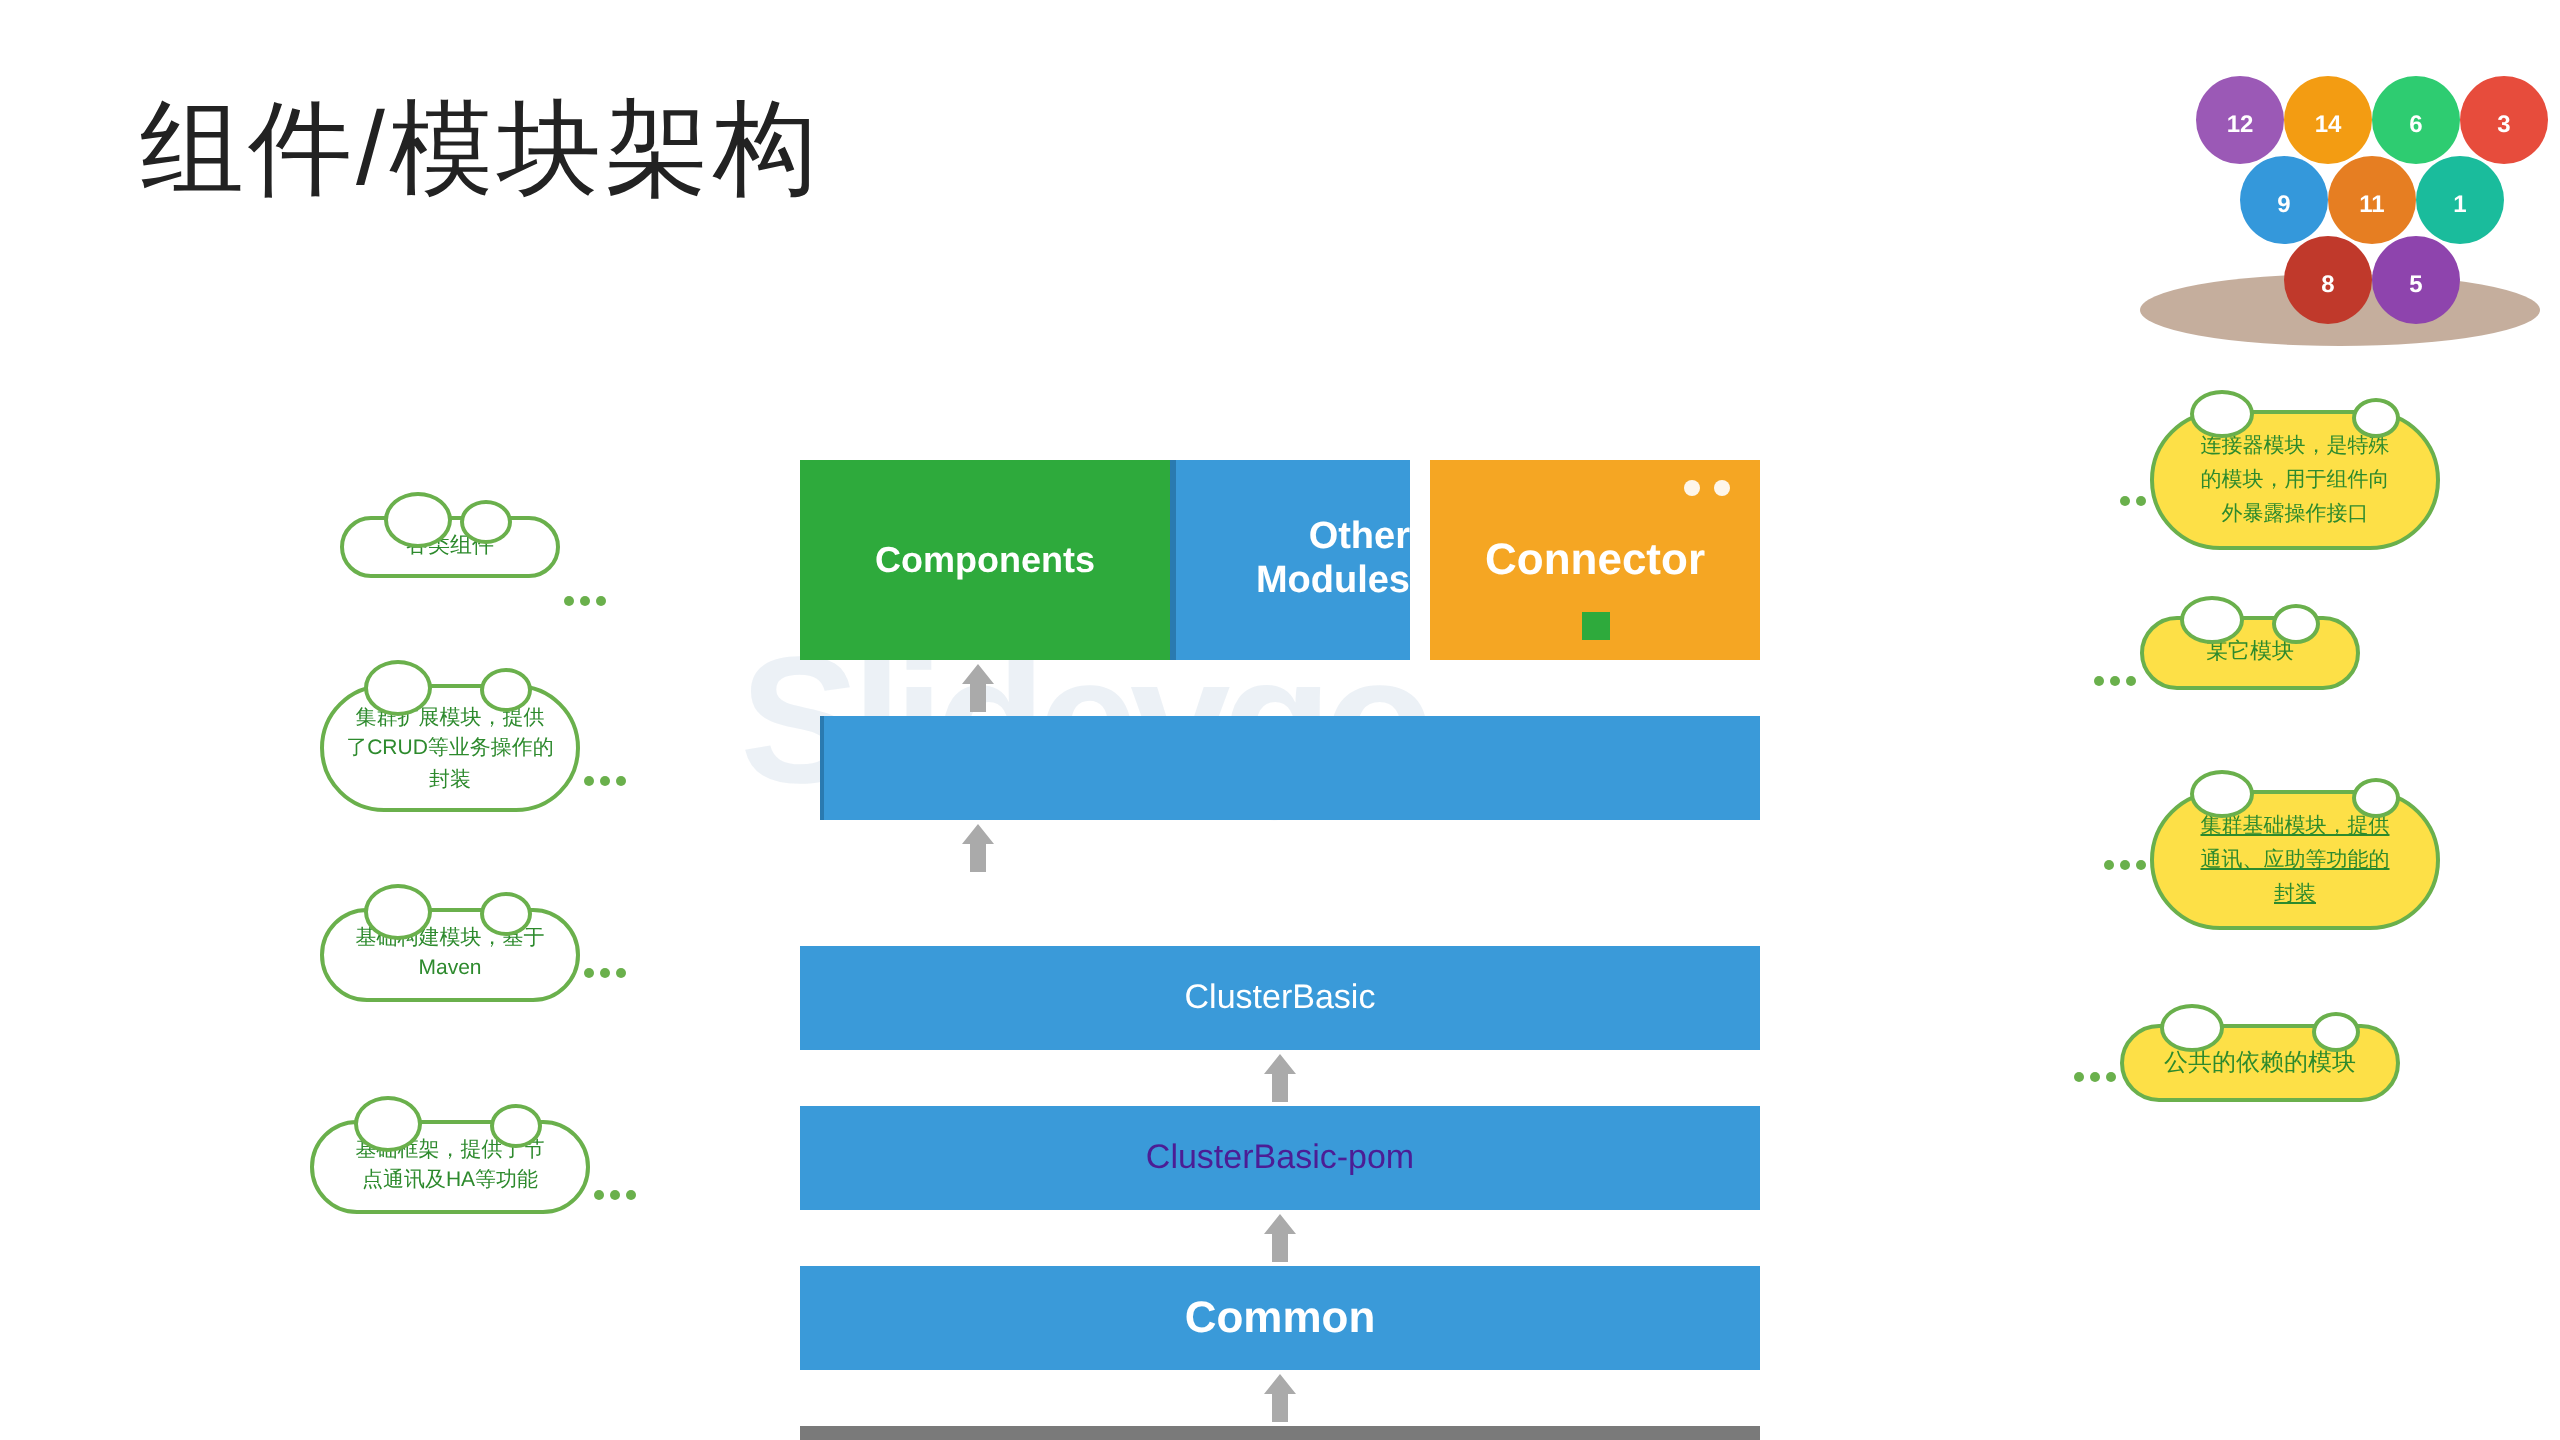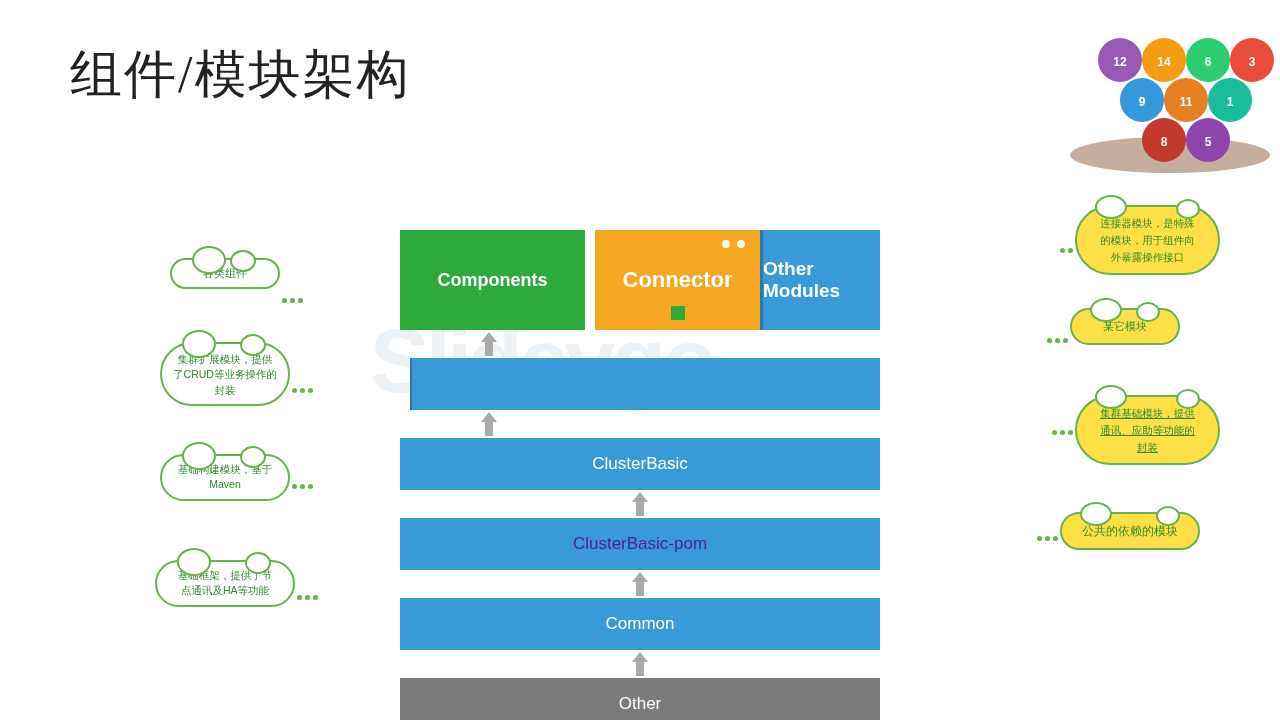--- a/index.html
+++ b/index.html
@@ -14,21 +14,20 @@
 
     
     .page-title {
       position: absolute;
       top: 40px;
       left: 70px;
       font-size: 52px;
       font-weight: 400;
       color: #222;
       letter-spacing: 2px;
-      font-family: Liberation Serif, serif;
     }
 
     
     .billiard-img {
       position: absolute;
       top: 0;
       right: 0;
       width: 220px;
       height: 175px;
     }
@@ -235,81 +234,81 @@
   <span style="font-size:12px;">公共的依赖的模块</span>
 </div>
 <div class="three-dots" style="right:222px; top:536px;">
   <span></span>
     <span></span>
     <span></span>
 </div>
 
 <div style="position:absolute; top:230px; left:400px; width:480px;">
 
-  <div style="display:flex; height:100px; position:relative;">
+  <div style="display:flex; height:100px; position:relative;text-align:right;">
 
     <div style="background:#2eaa3c; width:185px; display:flex; align-items:center; justify-content:center; position:relative; flex-shrink:0;">
       <span style="color:white; font-size:18px; font-weight:600;">Components</span>
+    </div>
+
+    <div style="background:#3a9ad9; flex:1; display:flex; align-items:center; justify-content:center; border-left:3px solid #2a7ab0;">
+      <span style="color:white; font-size:19px; font-weight:600;">Other Modules</span>
     </div>
 
     <div style="background:#f5a623; width:165px; display:flex; align-items:center; justify-content:center; position:relative; flex-shrink:0; margin-left:10px;">
 
       <div style="position:absolute; top:10px; right:15px; display:flex; gap:7px;">
         <div style="width:8px; height:8px; border-radius:50%; background:white; opacity:0.9;"></div>
         <div style="width:8px; height:8px; border-radius:50%; background:white; opacity:0.9;"></div>
       </div>
 
       <div style="position:absolute; bottom:10px; left:50%; transform:translateX(-50%); width:14px; height:14px; background:#2eaa3c;"></div>
       <span style="color:white; font-size:22px; font-weight:700;">Connector</span>
     </div>
-
-    <div style="background:#3a9ad9; flex:1; display:flex; align-items:center; justify-content:center; border-left:3px solid #2a7ab0;">
-      <span style="color:white; font-size:19px; font-weight:600;">Other Modules</span>
-    </div>
   </div>
 
   <div style="display:flex; justify-content:flex-start; padding-left:75px; height:28px; align-items:center;">
     <svg width="28" height="28" viewBox="0 0 28 28">
       <polygon points="14,2 22,12 18,12 18,26 10,26 10,12 6,12" fill="#aaaaaa"></polygon>
     </svg>
   </div>
 
   <div style="display:flex; position:relative;">
 
     <div style="background:#3a9ad9; flex:1; height:52px; border-left:2px solid #2a7ab0; margin-left:10px;"></div>
   </div>
 
   <div style="display:flex; justify-content:flex-start; padding-left:75px; height:28px; align-items:center;">
     <svg width="28" height="28" viewBox="0 0 28 28">
       <polygon points="14,2 22,12 18,12 18,26 10,26 10,12 6,12" fill="#aaaaaa"></polygon>
     </svg>
   </div>
 
-  <div style="background:#3a9ad9; height:52px; display:flex; align-items:center; justify-content:center;">
+  <div style="background:#3a9ad9; height:52px; display:flex; align-items:center; justify-content:center;margin-top:35px;">
     <span style="color:white; font-size:17px; font-weight:500;">ClusterBasic</span>
   </div>
 
   <div style="display:flex; justify-content:center; height:28px; align-items:center;">
     <svg width="28" height="28" viewBox="0 0 28 28">
       <polygon points="14,2 22,12 18,12 18,26 10,26 10,12 6,12" fill="#aaaaaa"></polygon>
     </svg>
   </div>
 
   <div style="background:#3a9ad9; height:52px; display:flex; align-items:center; justify-content:center;">
     <span style="color:#4c1d95; font-size:17px; font-weight:500;">ClusterBasic-pom</span>
   </div>
 
   <div style="display:flex; justify-content:center; height:28px; align-items:center;">
     <svg width="28" height="28" viewBox="0 0 28 28">
       <polygon points="14,2 22,12 18,12 18,26 10,26 10,12 6,12" fill="#aaaaaa"></polygon>
     </svg>
   </div>
 
   <div style="background:#3a9ad9; height:52px; display:flex; align-items:center; justify-content:center;">
-    <span style="color:white; font-size:17px; font-weight:400;">Common</span>
+    <span style="color:white; font-size:22px; font-weight:700;">Common</span>
   </div>
 
   <div style="display:flex; justify-content:center; height:28px; align-items:center;">
     <svg width="28" height="28" viewBox="0 0 28 28">
       <polygon points="14,2 22,12 18,12 18,26 10,26 10,12 6,12" fill="#aaaaaa"></polygon>
     </svg>
   </div>
 
   <div style="background:#7a7a7a; height:52px; display:flex; align-items:center; justify-content:center;">
     <span style="color:white; font-size:17px; font-weight:500;">Other</span>

